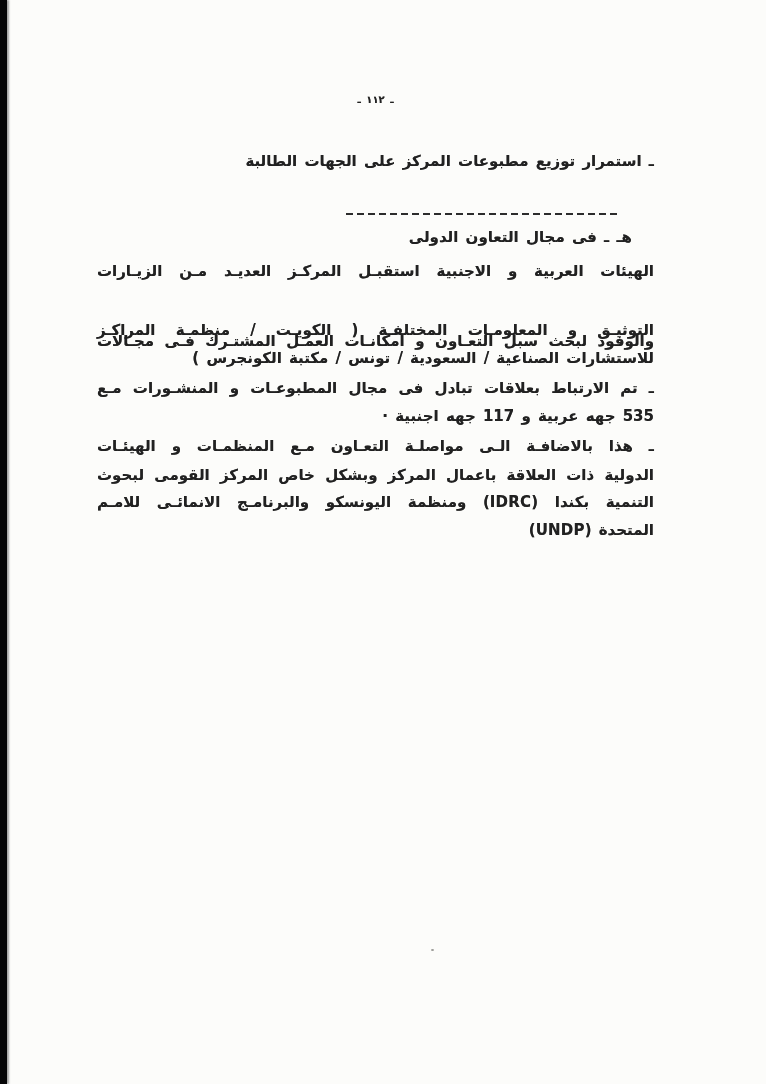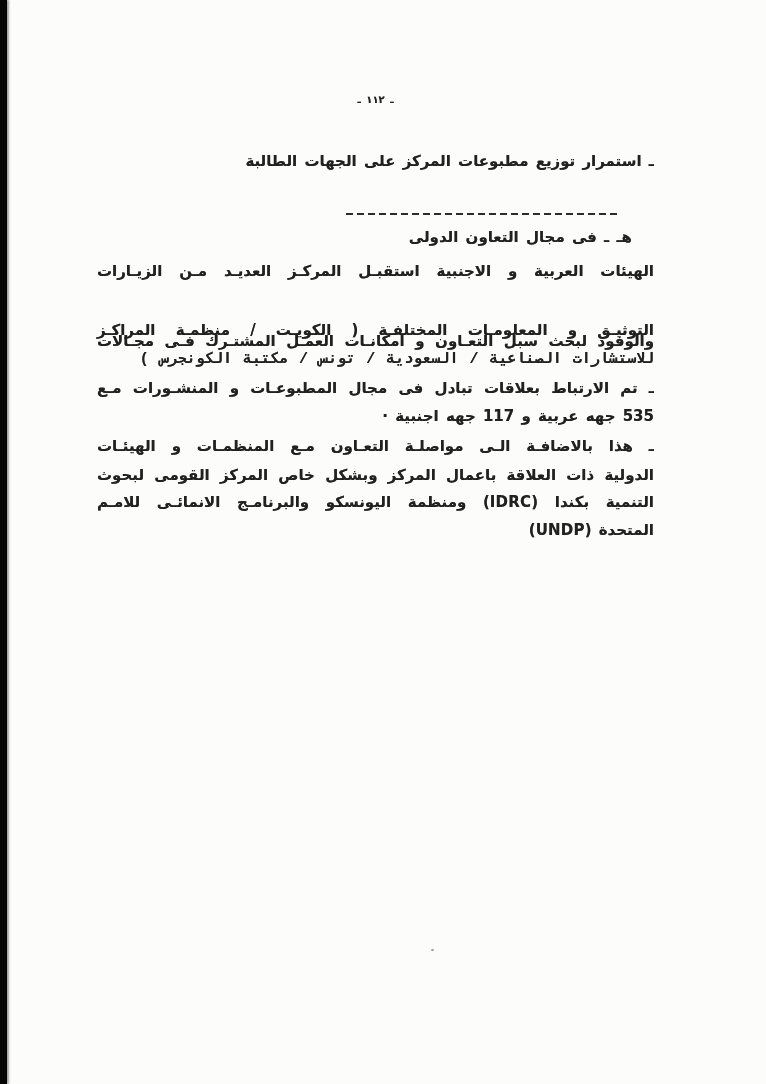--- a/index.html
+++ b/index.html
@@ -66,21 +66,21 @@
   <div class="tl pagenum" style="top:94px;">ـ ١١٢ ـ</div>
 
   <div class="tl" style="top:152px;">ـ استمرار توزيع مطبوعات المركز على الجهات الطالبة</div>
 
   <div class="tl heading" style="top:188px;margin-top:40px;">هـ ـ فى مجال التعاون الدولى</div>
   <div class="dash-rule"></div>
 
   <div class="tl just" style="top:262px;">الهيئات العربية و الاجنبية استقبـل المركـز العديـد مـن الزيـارات</div>
   <div class="tl just" style="top:292px;margin-top:40px;">والوفود لبحث سبل التعـاون و امكانـات العمـل المشتـرك فـى مجـالات</div>
   <div class="tl just" style="top:321px;">التوثيـق و المعلومـات المختلفـة ( الكويـت / منظمـة المراكـز</div>
-  <div class="tl" style="top:349px;font-family:Liberation Mono, monospace;">للاستشارات الصناعية / السعودية / تونس / مكتبة الكونجرس )</div>
+  <div class="tl" style="top:349px;">للاستشارات الصناعية / السعودية / تونس / مكتبة الكونجرس )</div>
 
   <div class="tl just" style="top:379px;">ـ تم الارتباط بعلاقات تبادل فى مجال المطبوعـات و المنشـورات مـع</div>
   <div class="tl" style="top:407px;">535 جهه عربية و 117 جهه اجنبية ·</div>
 
   <div class="tl just" style="top:437px;">ـ هذا بالاضافـة الـى مواصلـة التعـاون مـع المنظمـات و الهيئـات</div>
   <div class="tl just" style="top:466px;">الدولية ذات العلاقة باعمال المركز وبشكل خاص المركز القومى لبحوث</div>
   <div class="tl just" style="top:493px;">التنمية بكندا (IDRC) ومنظمة اليونسكو والبرنامـج الانمائـى للامـم</div>
   <div class="tl" style="top:521px;">المتحدة (UNDP)</div>
 
 </div>

